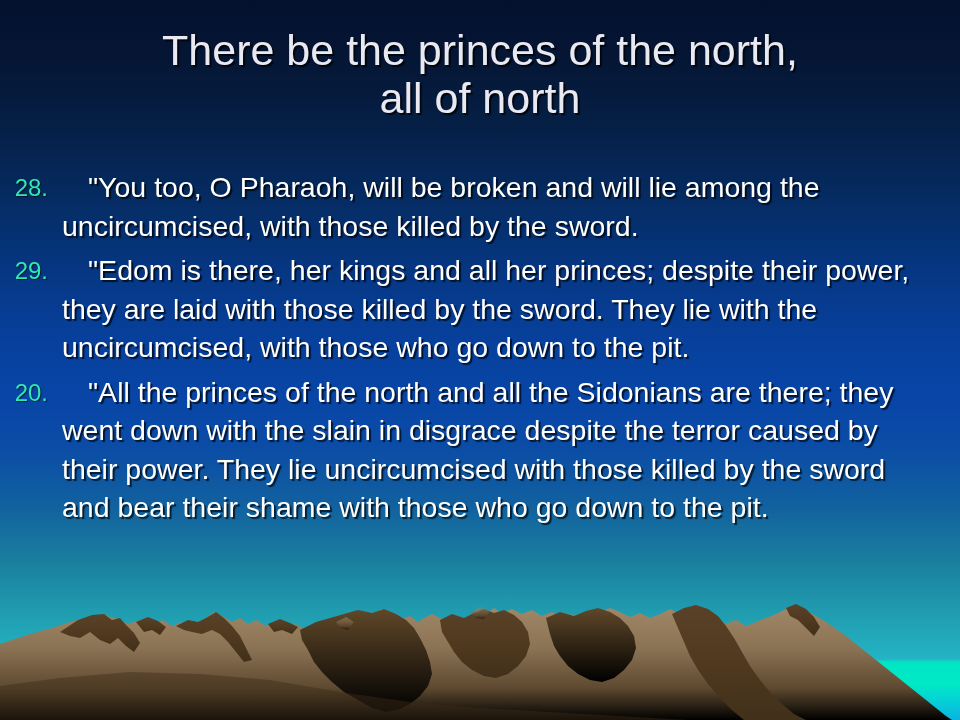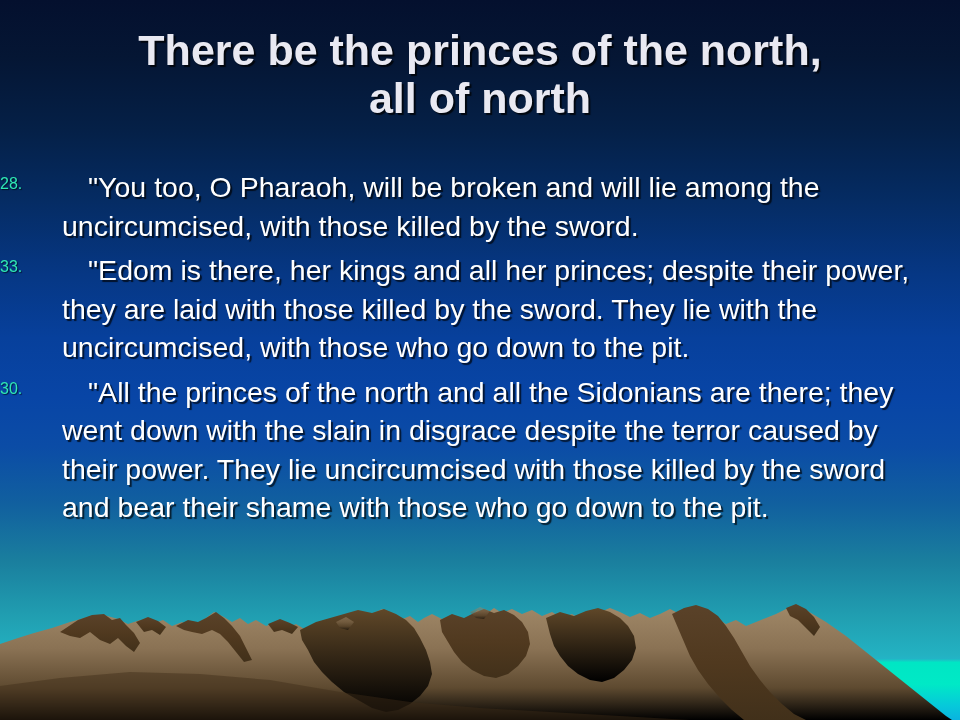--- a/index.html
+++ b/index.html
@@ -49,21 +49,21 @@
   }
 
   
   .title {
     position:absolute;
     left:30px; top:26px;
     width:900px;
     text-align:center;
     font-size:43px;
     line-height:1.12;
-    font-weight:700;
+    font-weight:400;
     color:#e9e9f2;
     text-shadow:2px 2px 1px rgba(0,0,0,0.75);
     letter-spacing:0px;
   }
 
   
   .body-block {
     position:absolute;
     left:0px; top:168px;
     width:952px;
@@ -72,24 +72,24 @@
   .verse {
     position:relative;
     display:flex;
     align-items:flex-start;
     margin-bottom:6px;
   }
 
   .verse-num {
     flex:0 0 auto;
     width:52px;
-    text-align:left;
+    text-align:right;
     padding-right:4px;
     padding-top:8px;
-    font-size:16px;
+    font-size:24px;
     line-height:1;
     color:#2fe8b4;
     text-shadow:1px 1px 1px rgba(0,0,0,0.6);
   }
 
   .verse-text {
     flex:1 1 auto;
     padding-left:10px;
     padding-right:14px;
     font-size:28.5px;
@@ -184,24 +184,24 @@
   </div>
 
   <div class="body-block">
 
     <div class="verse">
       <div class="verse-num">28.</div>
       <div class="verse-text">"You too, O Pharaoh, will be broken and will lie among the uncircumcised, with those killed by the sword.</div>
     </div>
 
     <div class="verse">
-      <div class="verse-num">33.</div>
+      <div class="verse-num">29.</div>
       <div class="verse-text">"Edom is there, her kings and all her princes; despite their power, they are laid with those killed by the sword. They lie with the uncircumcised, with those who go down to the pit.</div>
     </div>
 
     <div class="verse">
-      <div class="verse-num">30.</div>
+      <div class="verse-num">20.</div>
       <div class="verse-text">"All the princes of the north and all the Sidonians are there; they went down with the slain in disgrace despite the terror caused by their power. They lie uncircumcised with those killed by the sword and bear their shame with those who go down to the pit.</div>
     </div>
 
   </div>
 
 </div>
 
 </body></html>

